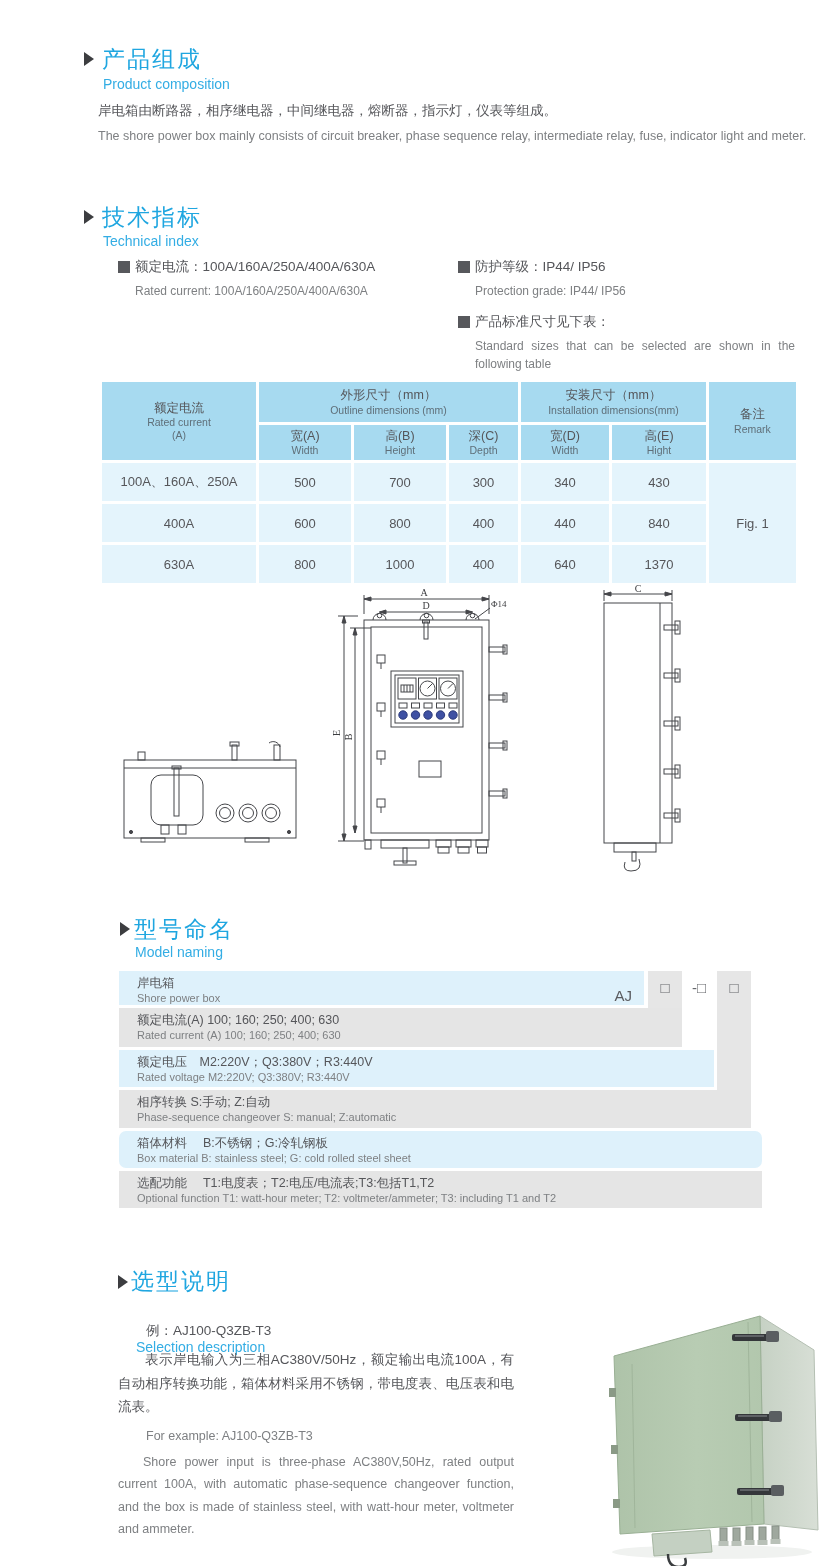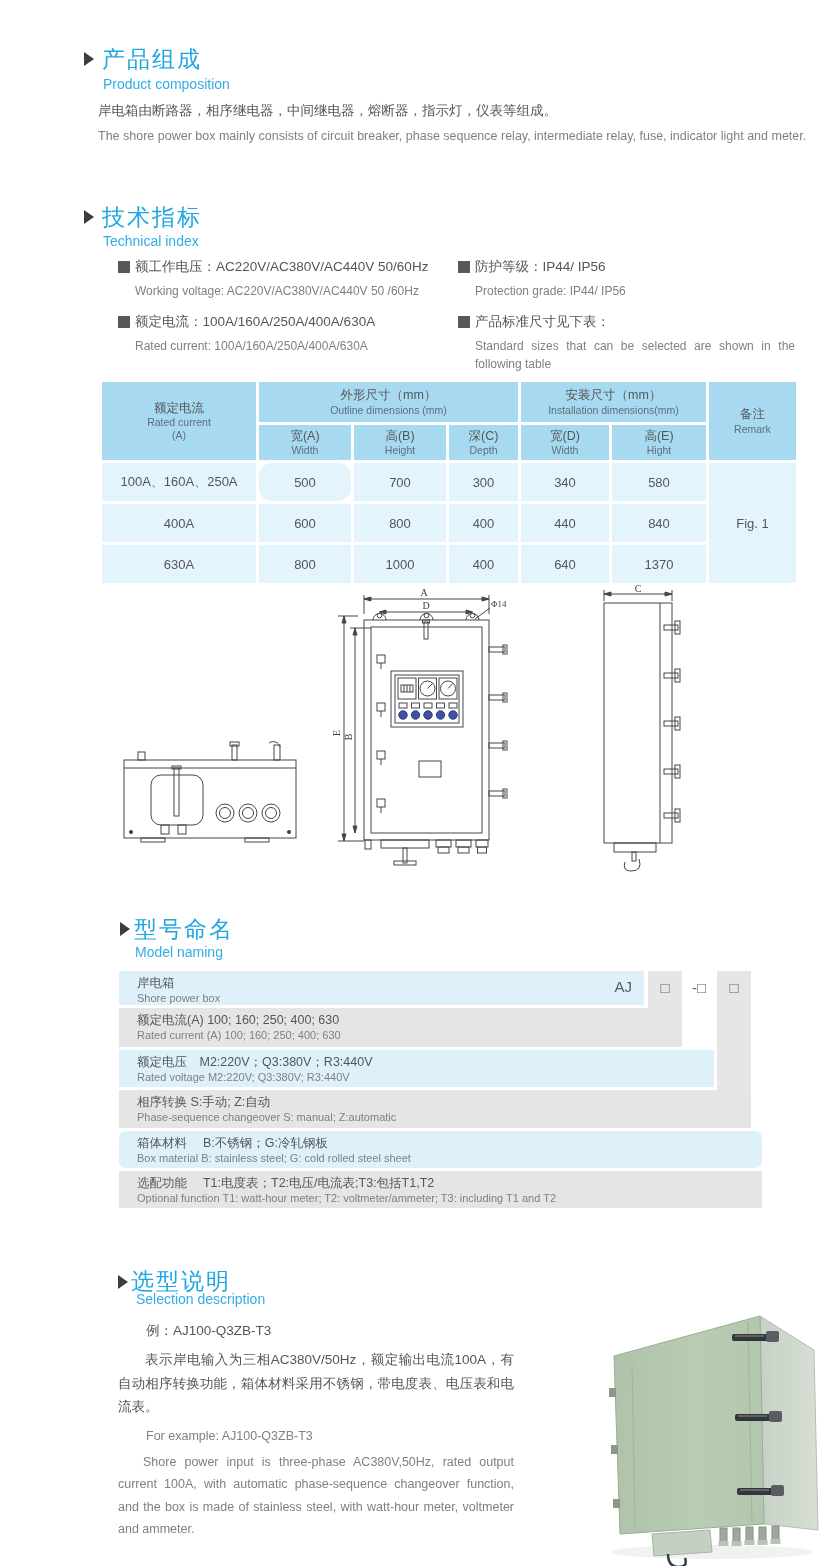--- a/index.html
+++ b/index.html
@@ -31,21 +31,21 @@
   .drawing-svg text{font-family:"Liberation Serif","DejaVu Serif",serif;fill:#3c3d40;}
   
   .nm-wrap{width:660px;height:240px;}
   .nm-row{position:absolute;left:0;padding:4px 0 0 18px;box-sizing:border-box;}
   .nm-blue{background:#def1fb;}
   .nm-gray{background:#e5e5e5;}
   .nm-zh{font-size:12.5px;color:#55565a;line-height:1.3;}
   .nm-en{font-size:11px;color:#7e8083;line-height:1.3;}
   .nm-col{position:absolute;top:0;background:#e6e6e6;text-align:center;}
   .nm-sym{font-size:15px;color:#66686c;line-height:34px;display:block;}
-  .nm-aj{position:absolute;right:12px;top:7px;font-size:15px;color:#5a5b5f;}
+  .nm-aj{position:absolute;right:12px;top:16px;font-size:15px;color:#5a5b5f;}
   
   .sel-example{font-size:13.5px;color:#55565a;margin:0 0 8px 28px;}
   .sel-body-zh{font-size:13.5px;color:#55565a;line-height:1.75;text-indent:2em;text-align:justify;margin:0 0 10px 0;}
   .sel-example-en{font-size:12.5px;color:#7e8083;margin:0 0 8px 28px;}
   .sel-body-en{font-size:12.5px;color:#7e8083;line-height:1.8;text-indent:2em;text-align:justify;margin:0;}
 </style>
 </head>
 <body>
 
 <div id="page">
@@ -57,27 +57,20 @@
   <div class="abs body-en" style="left:64px;top:129px;width:730px;">The shore power box mainly consists of circuit breaker, phase sequence relay, intermediate relay, fuse, indicator light and meter.</div>
 
   <div class="abs sec-arrow" style="left:50px;top:210px;"></div>
   <div class="abs sec-title" style="left:68px;top:202px;">技术指标</div>
   <div class="abs sec-sub" style="left:69px;top:233px;">Technical index</div>
 
   <div class="abs" style="left:84px;top:258px;width:330px;">
     <div>
       <div class="spec-zh">
           <span class="bullet"></span>
-          <span>额工作电压：AC220V/AC380V/AC440V  50/60Hz</span>
-        </div>
-      <div class="spec-en">Working voltage: AC220V/AC380V/AC440V 50 /60Hz</div>
-    </div>
-    <div>
-      <div class="spec-zh">
-          <span class="bullet"></span>
           <span>额定电流：100A/160A/250A/400A/630A</span>
         </div>
       <div class="spec-en">Rated current: 100A/160A/250A/400A/630A</div>
     </div>
   </div>
 
   <div class="abs" style="left:424px;top:258px;width:340px;">
     <div>
       <div class="spec-zh">
           <span class="bullet"></span>
@@ -129,34 +122,34 @@
       <div class="t-en">Width</div>
     </div>
     <div class="cell hd" style="grid-area:2/6/3/7;">
       <div class="t-zh">高(E)</div>
       <div class="t-en">Hight</div>
     </div>
 
     <div class="cell" style="grid-area:3/1/4/2;">
         <div class="t-num">100A、160A、250A</div>
       </div>
-    <div class="cell" style="grid-area:3/2/4/3;border-radius:13px;">
+    <div class="cell" style="grid-area:3/2/4/3;">
         <div class="t-num">500</div>
       </div>
     <div class="cell" style="grid-area:3/3/4/4;">
         <div class="t-num">700</div>
       </div>
     <div class="cell" style="grid-area:3/4/4/5;">
         <div class="t-num">300</div>
       </div>
     <div class="cell" style="grid-area:3/5/4/6;">
         <div class="t-num">340</div>
       </div>
     <div class="cell" style="grid-area:3/6/4/7;">
-        <div class="t-num">580</div>
+        <div class="t-num">430</div>
       </div>
     <div class="cell" style="grid-area:3/7/6/8;">
         <div class="t-num">Fig. 1</div>
       </div>
 
     <div class="cell" style="grid-area:4/1/5/2;">
         <div class="t-num">400A</div>
       </div>
     <div class="cell" style="grid-area:4/2/5/3;">
         <div class="t-num">600</div>
@@ -394,21 +387,21 @@
       <div class="nm-en">Box material   B: stainless steel; G: cold rolled steel sheet</div>
     </div>
     <div class="nm-row nm-gray" style="top:200px;width:643px;height:37px;">
       <div class="nm-zh">选配功能　  T1:电度表；T2:电压/电流表;T3:包括T1,T2</div>
       <div class="nm-en">Optional function  T1: watt-hour meter; T2: voltmeter/ammeter; T3: including T1 and T2</div>
     </div>
   </div>
 
   <div class="abs sec-arrow" style="left:84px;top:1275px;"></div>
   <div class="abs sec-title" style="left:97px;top:1266px;">选型说明</div>
-  <div class="abs sec-sub" style="left:102px;top:1291px;">Selection description</div>
+  <div class="abs sec-sub" style="left:102px;top:1339px;">Selection description</div>
 
   <div class="abs" style="left:84px;top:1322px;width:396px;">
     <div class="sel-example">例：AJ100-Q3ZB-T3</div>
     <div class="sel-body-zh">表示岸电输入为三相AC380V/50Hz，额定输出电流100A，有自动相序转换功能，箱体材料采用不锈钢，带电度表、电压表和电流表。</div>
     <div class="sel-example-en">For example: AJ100-Q3ZB-T3</div>
     <div class="sel-body-en">Shore power input is three-phase AC380V,50Hz, rated output current 100A, with automatic phase-sequence changeover function, and the box is made of stainless steel, with watt-hour meter, voltmeter and ammeter.</div>
   </div>
 
   <svg class="abs" style="left:548px;top:1298px;" width="268" height="268" viewBox="0 0 268 268">
     <defs>

